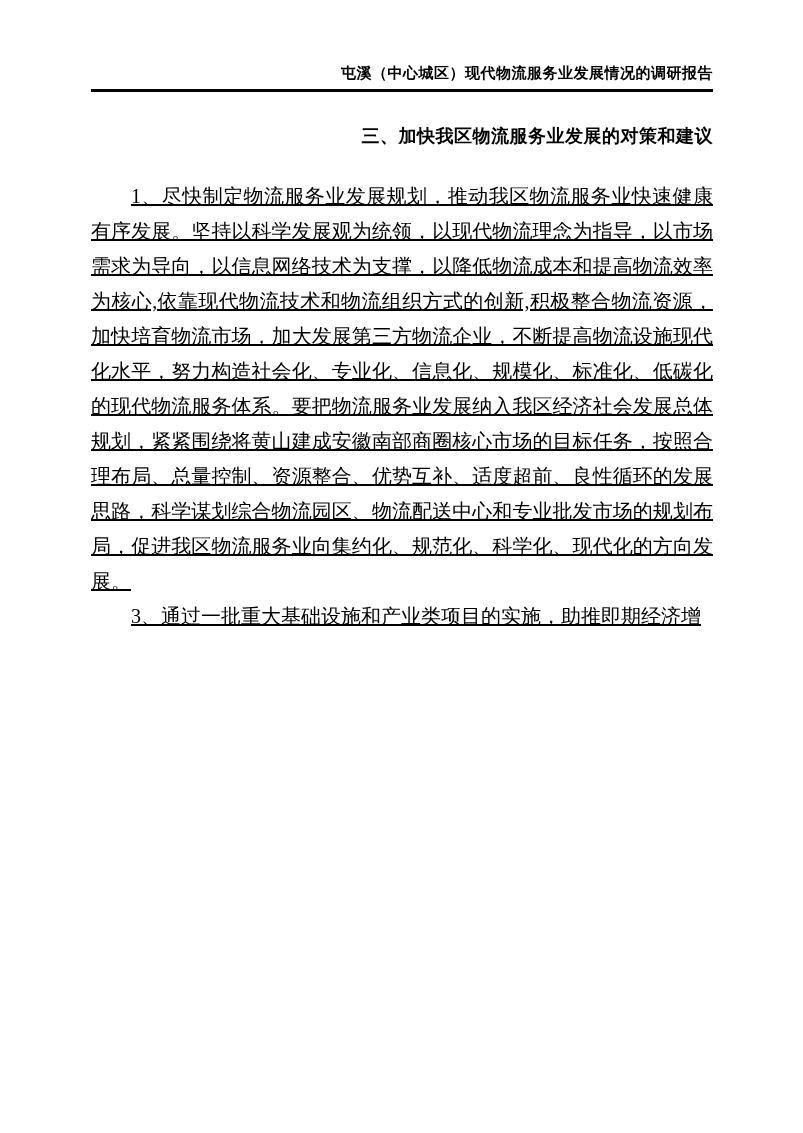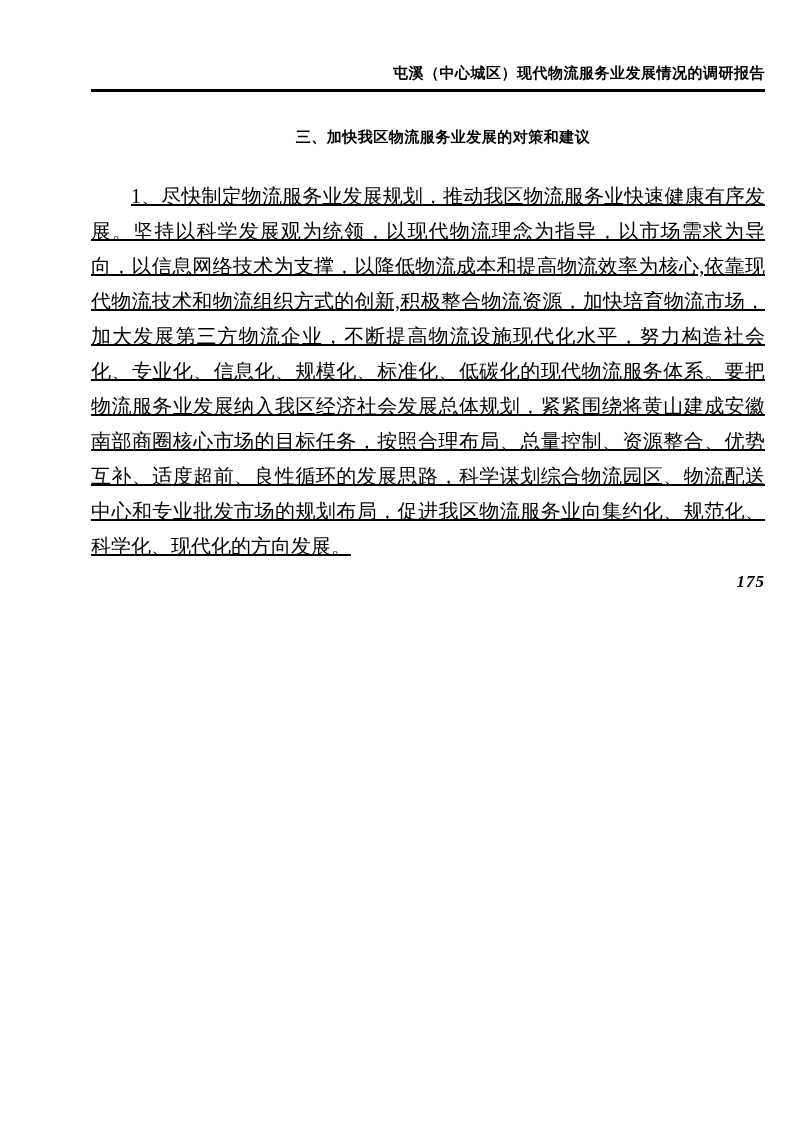--- a/index.html
+++ b/index.html
@@ -12,21 +12,21 @@
     width: 803px;
     height: 1133px;
     background: #ffffff;
     color: #000000;
     font-family: "Liberation Serif", serif;
     overflow: hidden;
     box-sizing: border-box;
   }
   .content {
     margin-left: 91px;
-    margin-right: 38px;
+    margin-right: 90px;
   }
   .doc-header {
     padding-top: 62px;
     padding-bottom: 6px;
     border-bottom: 3px solid #000000;
     text-align: right;
     font-family: "Liberation Sans", sans-serif;
     font-weight: bold;
     font-size: 15px;
     letter-spacing: 0.5px;
@@ -42,26 +42,26 @@
   .para {
     margin: 0;
   }
   .para.indent {
     text-indent: 2em;
     text-decoration: underline;
   }
   .section-heading {
     font-family: "Liberation Sans", sans-serif;
     font-weight: bold;
-    font-size: 15px;
+    font-size: 18px;
     line-height: 35px;
     margin: 15px 0 25px 0;
     text-indent: 2em;
     letter-spacing: 0.5px;
-    text-align: center;
+    text-align: right;
   }
   .doc-footer {
     margin-top: 8px;
     text-align: right;
   }
   .page-number {
     font-family: "Liberation Serif", serif;
     font-weight: bold;
     font-style: italic;
     font-size: 17px;
@@ -78,20 +78,18 @@
       <span>屯溪（中心城区）现代物流服务业发展情况的调研报告</span>
     </header>
 
     <main class="doc-body">
 
       <h2 class="section-heading">三、加快我区物流服务业发展的对策和建议</h2>
 
       <p class="para indent">1、尽快制定物流服务业发展规划，推动我区物流服务业快速健康有序发展。坚持以科学发展观为统领，以现代物流理念为指导，以市场需求为导向，以信息网络技术为支撑，以降低物流成本和提高物流效率为核心,依靠现代物流技术和物流组织方式的创新,积极整合物流资源，加快培育物流市场，加大发展第三方物流企业，不断提高物流设施现代化水平，努力构造社会化、专业化、信息化、规模化、标准化、低碳化的现代物流服务体系。要把物流服务业发展纳入我区经济社会发展总体规划，紧紧围绕将黄山建成安徽南部商圈核心市场的目标任务，按照合理布局、总量控制、资源整合、优势互补、适度超前、良性循环的发展思路，科学谋划综合物流园区、物流配送中心和专业批发市场的规划布局，促进我区物流服务业向集约化、规范化、科学化、现代化的方向发展。</p>
 
 
+      <p class="para indent">3、通过一批重大基础设施和产业类项目的实施，助推即期经济增</p>
     </main>
 
-    <footer class="doc-footer">
-      <span class="page-number">175</span>
-    </footer>
 
   </div>
 </div>
 
 </body></html>

